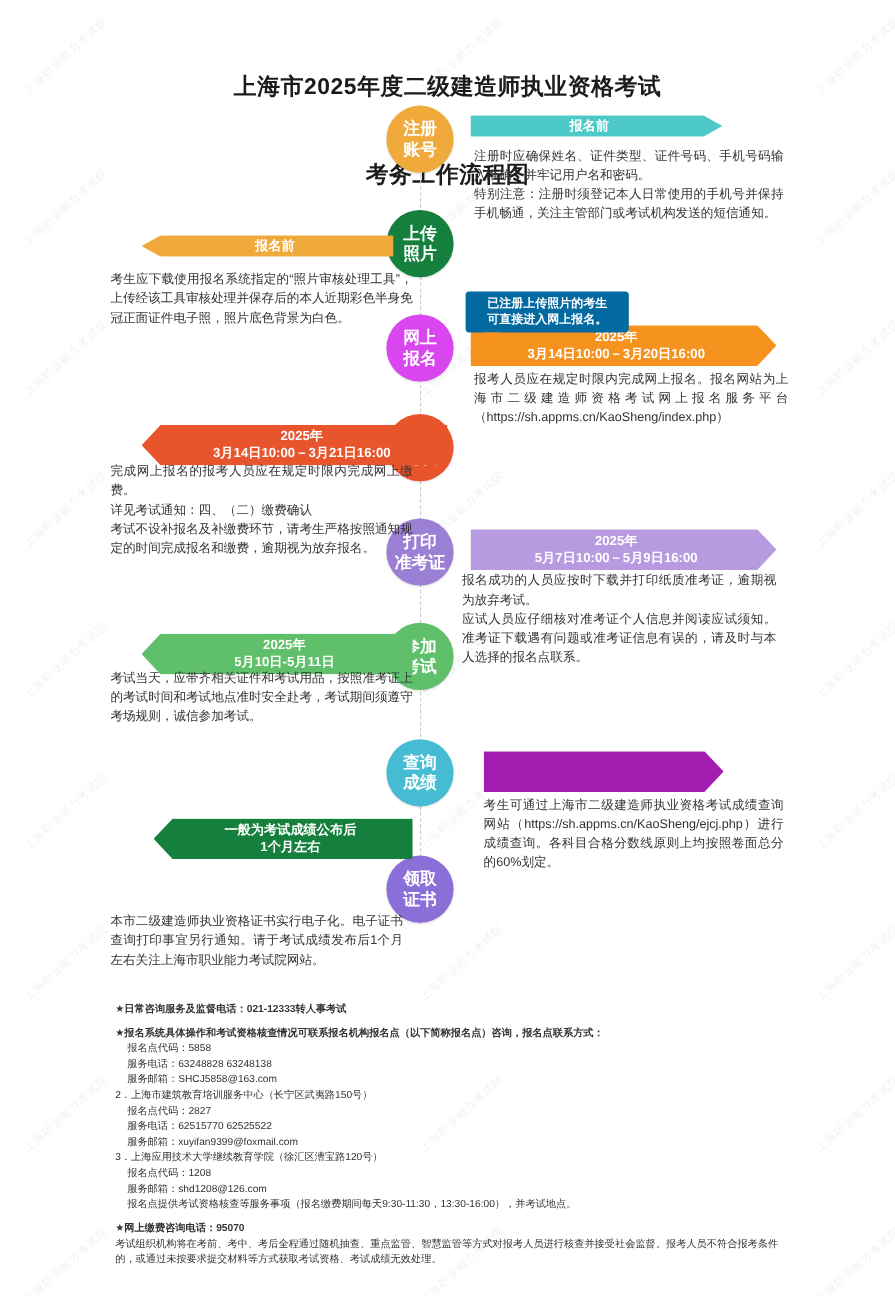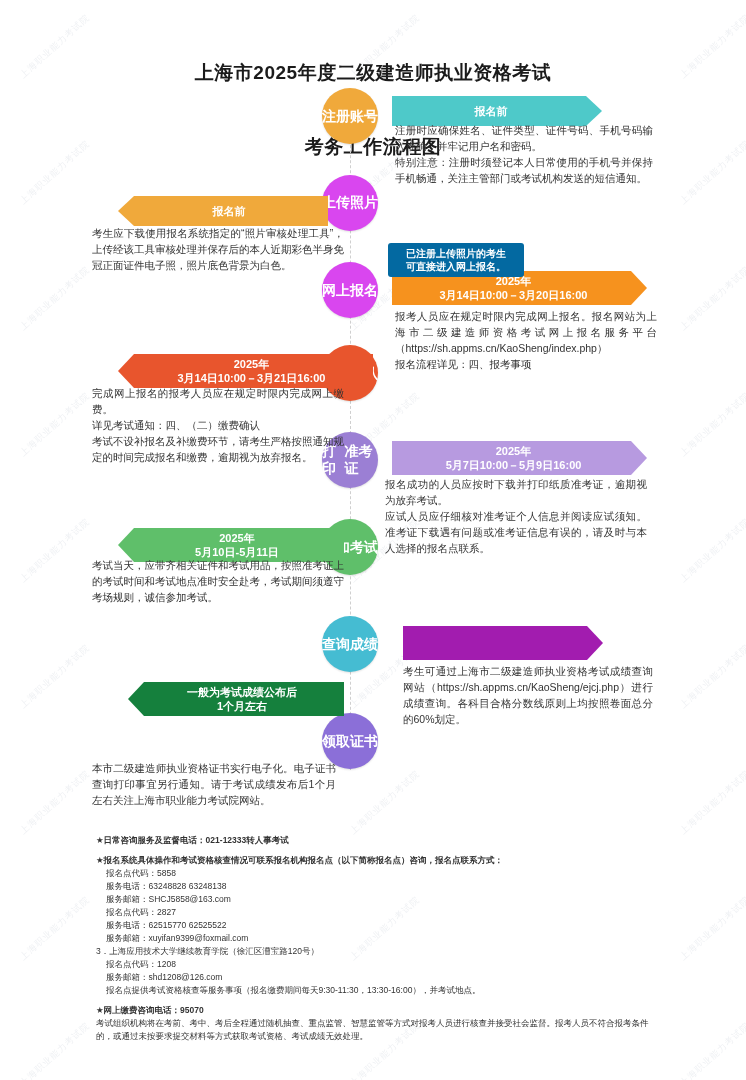--- a/index.html
+++ b/index.html
@@ -38,30 +38,30 @@
   
   .axis{
     position:absolute;left:350px;top:90px;width:0;height:680px;
     border-left:1px dashed #cfcfcf;
   }
 
   
   .step{
     position:absolute;width:56px;height:56px;border-radius:50%;
     color:#fff;font-weight:bold;font-size:14px;
-    display:flex;align-items:center;justify-content:center;
+    display:flex;flex-direction:column;align-items:center;justify-content:center;
     line-height:17px;text-align:left;
     box-shadow:0 1px 2px rgba(0,0,0,.12);
     left:322px;
   }
   .step span{display:block;}
 
   
   .banner{
-    position:absolute;height:30px;color:#fff;font-weight:bold;
+    position:absolute;height:18px;color:#fff;font-weight:bold;
     display:flex;flex-direction:column;align-items:center;justify-content:center;
     font-size:11px;line-height:14px;text-align:center;
   }
   .banner.two{height:34px;}
   .banner.right{
     padding:0 26px 0 14px;
     clip-path:polygon(0 0,calc(100% - 16px) 0,100% 50%,calc(100% - 16px) 100%,0 100%);
   }
   .banner.left{
     padding:0 14px 0 26px;
@@ -137,21 +137,21 @@
     <div class="t2">考务工作流程图</div>
   </div>
 
   <div class="axis"></div>
 
   <div id="steps-layer">
       <div class="step" style="top: 88px; background: rgb(240, 169, 59);">
         <span>注册</span>
         <span>账号</span>
       </div>
-      <div class="step" style="top: 175px; background: #d946ef; font-family: Liberation Mono, monospace;">
+      <div class="step" style="top: 175px; background: #15803d;">
         <span>上传</span>
         <span>照片</span>
       </div>
       <div class="step" style="top: 262px; background: #d946ef;">
         <span>网上</span>
         <span>报名</span>
       </div>
       <div class="step" style="top: 345px; background: rgb(232, 85, 45);">
         <span>缴费</span>
         <span>确认</span>
@@ -213,21 +213,20 @@
 
   <div class="txt" style="left:92px;top:225px;width:252px;">
       <p>考生应下载使用报名系统指定的“照片审核处理工具”，上传经该工具审核处理并保存后的本人近期彩色半身免冠正面证件电子照，照片底色背景为白色。</p>
     </div>
   <div class="txt" style="left:395px;top:122px;width:258px;">
       <p>注册时应确保姓名、证件类型、证件号码、手机号码输入准确，并牢记用户名和密码。</p>
       <p>特别注意：注册时须登记本人日常使用的手机号并保持手机畅通，关注主管部门或考试机构发送的短信通知。</p>
     </div>
   <div class="txt" style="left:395px;top:308px;width:262px;">
       <p>报考人员应在规定时限内完成网上报名。报名网站为上海市二级建造师资格考试网上报名服务平台（https://sh.appms.cn/KaoSheng/index.php）</p>
-      <p>报名流程详见：四、报考事项</p>
     </div>
   <div class="txt" style="left:92px;top:385px;width:252px;">
       <p>完成网上报名的报考人员应在规定时限内完成网上缴费。</p>
       <p>详见考试通知：四、（二）缴费确认</p>
       <p>考试不设补报名及补缴费环节，请考生严格按照通知规定的时间完成报名和缴费，逾期视为放弃报名。</p>
     </div>
   <div class="txt" style="left:385px;top:476px;width:262px;">
       <p>报名成功的人员应按时下载并打印纸质准考证，逾期视为放弃考试。</p>
       <p>应试人员应仔细核对准考证个人信息并阅读应试须知。准考证下载遇有问题或准考证信息有误的，请及时与本人选择的报名点联系。</p>
     </div>
@@ -242,20 +241,21 @@
     </div>
 
   <div class="footer">
     <p class="hd">★日常咨询服务及监督电话：021-12333转人事考试</p>
     <div class="gap"></div>
     <p class="hd">★报名系统具体操作和考试资格核查情况可联系报名机构报名点（以下简称报名点）咨询，报名点联系方式：</p>
     <div id="footer-points">
         <p class="indent">报名点代码：5858</p>
         <p class="indent">服务电话：63248828  63248138</p>
         <p class="indent">服务邮箱：SHCJ5858@163.com</p>
+        <p>2．上海市建筑教育培训服务中心（长宁区武夷路150号）</p>
         <p class="indent">报名点代码：2827</p>
         <p class="indent">服务电话：62515770  62525522</p>
         <p class="indent">服务邮箱：xuyifan9399@foxmail.com</p>
         <p>3．上海应用技术大学继续教育学院（徐汇区漕宝路120号）</p>
         <p class="indent">报名点代码：1208</p>
         <p class="indent">服务邮箱：shd1208@126.com</p>
         <p class="indent">报名点提供考试资格核查等服务事项（报名缴费期间每天9:30-11:30，13:30-16:00），并考试地点。</p>
       </div>
     <div class="gap"></div>
     <p class="hd">★网上缴费咨询电话：95070</p>

